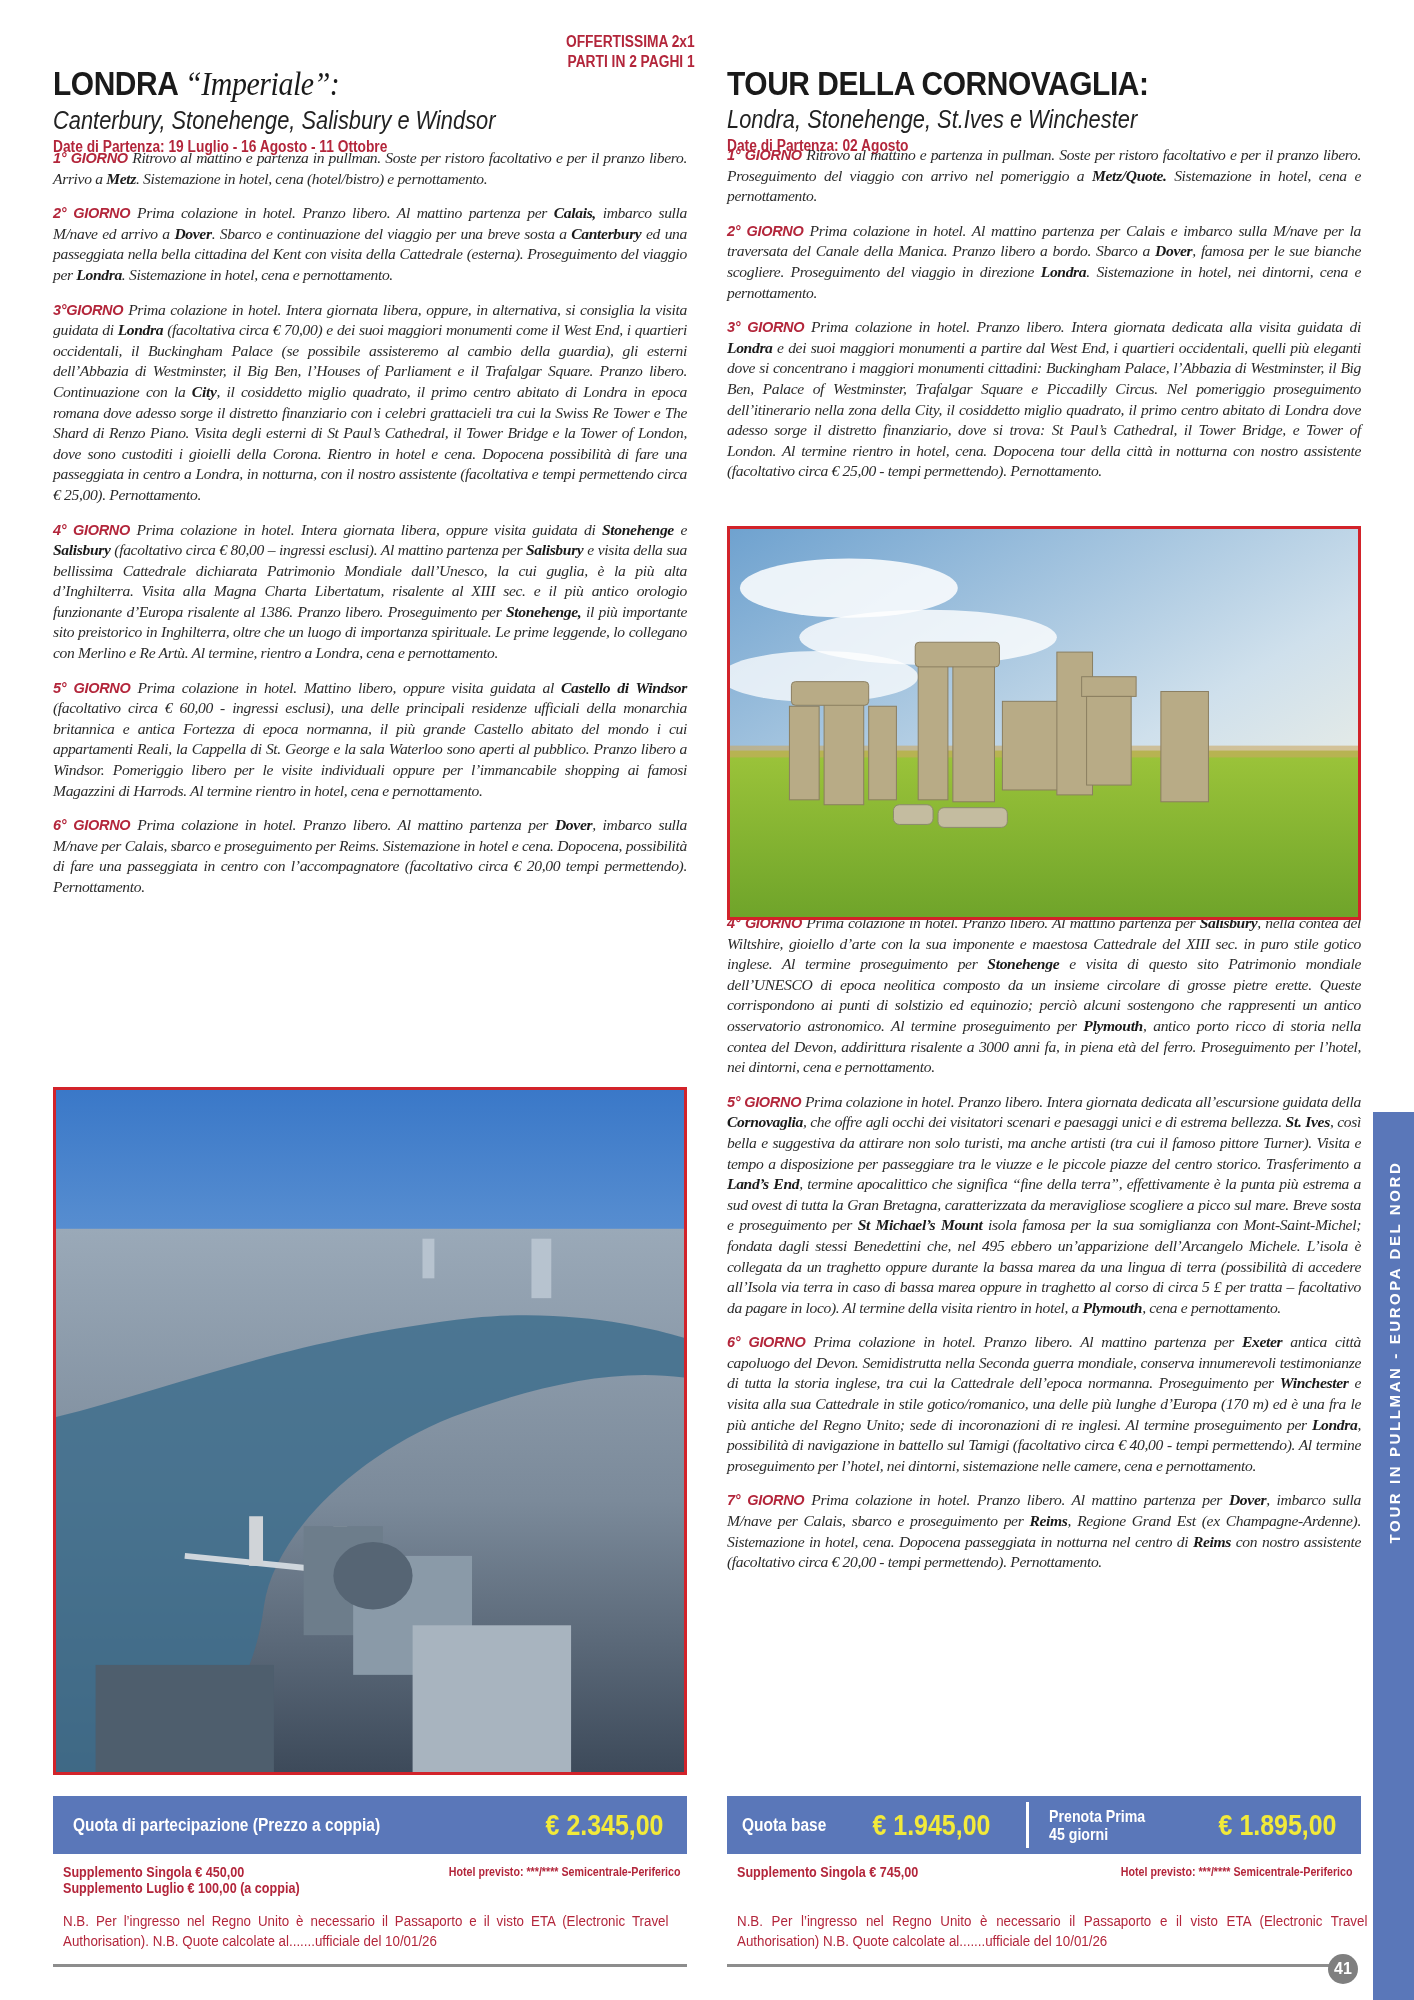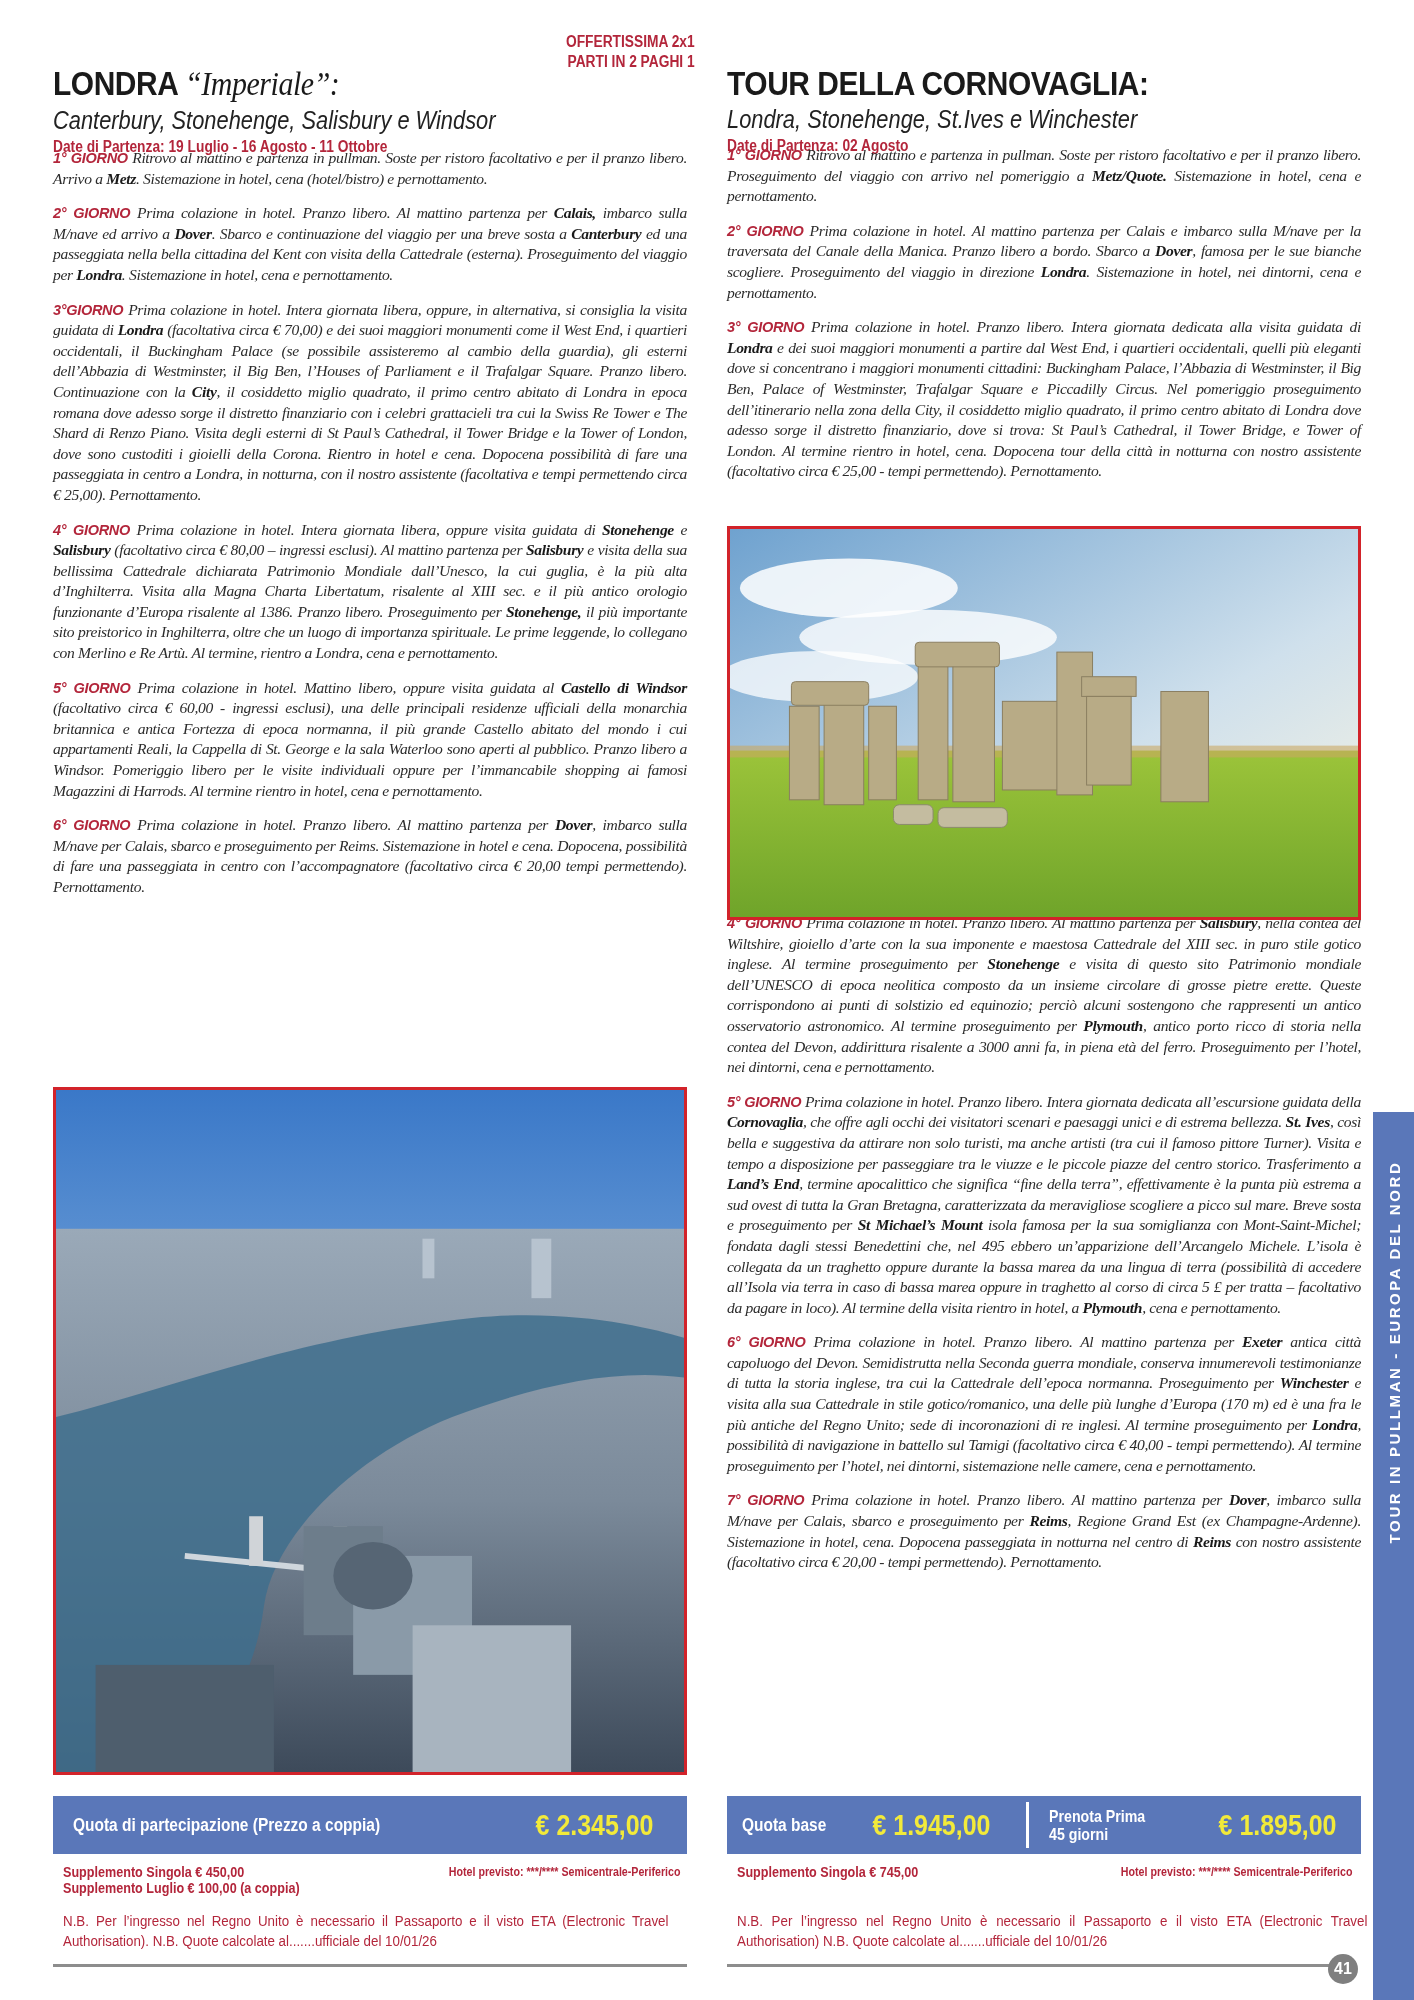--- a/index.html
+++ b/index.html
@@ -99,21 +99,21 @@
     <rect x="250" y="440" width="80" height="110" fill="#6d7d8b"></rect>
     <rect x="300" y="470" width="120" height="120" fill="#8a9aa8"></rect>
     <ellipse cx="320" cy="490" rx="40" ry="34" fill="#566574"></ellipse>
     <rect x="360" y="540" width="160" height="148" fill="#a8b4bf"></rect>
     <rect x="40" y="580" width="180" height="108" fill="#4e5e6d"></rect>
     <rect x="480" y="150" width="20" height="60" fill="#b7c3cf"></rect>
     <rect x="370" y="150" width="12" height="40" fill="#b7c3cf"></rect>
   </svg>
 </div>
 
-<div class="price-bar" style="left:53px; top:1796px; width:634px; padding:0 24px 0 20px; justify-content:space-between;">
+<div class="price-bar" style="left:53px; top:1796px; width:634px; padding:0 14px 0 20px; justify-content:space-between;">
   <span class="price-label">Quota di partecipazione (Prezzo a coppia)</span>
   <span class="price-value">€ 2.345,00</span>
 </div>
 <div class="supp" style="left:63px; top:1864px;">
   <div>Supplemento Singola € 450,00</div>
   <div>Supplemento Luglio € 100,00 (a coppia)</div>
 </div>
 <div class="hotel" style="right:734px; top:1864px;">Hotel previsto: ***/**** Semicentrale-Periferico</div>
 <div class="nb" style="left:63px; top:1911px; width:704px;">N.B. Per l’ingresso nel Regno Unito è necessario il Passaporto e il visto ETA (Electronic Travel Authorisation).  N.B. Quote calcolate al.......ufficiale del 10/01/26</div>
 

